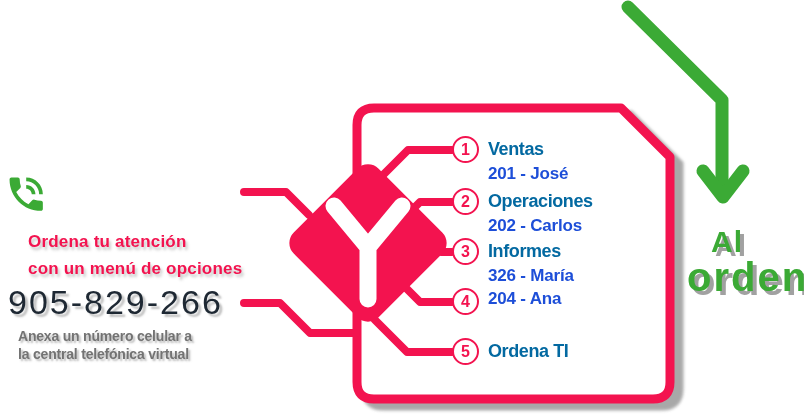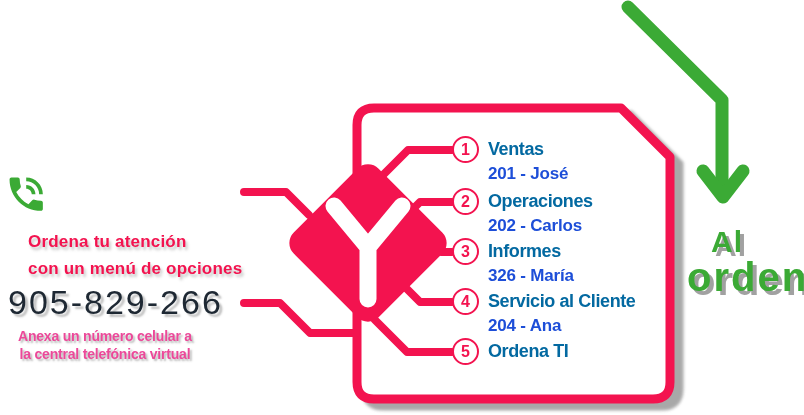--- a/index.html
+++ b/index.html
@@ -12,24 +12,23 @@
   .tagline{
     position:absolute;left:28px;top:228px;color:#F3134F;font-size:17px;font-weight:800;
     line-height:27px;letter-spacing:.2px;white-space:nowrap;
     text-shadow:2px 3px 3px rgba(125,125,125,.45);
   }
   .phone{
     position:absolute;left:8px;top:283px;color:#1E2833;font-size:34px;font-weight:400;
     letter-spacing:2px;white-space:nowrap;text-shadow:3px 3px 2px rgba(120,120,120,.45);
   }
   .note{
-    position:absolute;left:18px;top:327px;color:#ec4899;font-size:14px;font-weight:800;
+    position:absolute;left:18px;top:327px;color:#737373;font-size:14px;font-weight:800;
     line-height:18px;white-space:nowrap;letter-spacing:-.2px;
     text-shadow:2px 2px 2px rgba(120,120,120,.5);
-    text-align:center;
   }
   
   .menu-row{position:absolute;left:452px;display:flex;gap:9px;align-items:flex-start;}
   .num{
     width:27px;height:27px;box-sizing:border-box;border:2.5px solid #F3134F;border-radius:50%;
     color:#F3134F;font-weight:800;font-size:16px;line-height:22px;background:#fff;
     display:flex;align-items:center;justify-content:center;flex:0 0 auto;
   }
   .title{
     font-size:18px;font-weight:800;color:#0369a1;line-height:27px;letter-spacing:-.4px;
@@ -118,21 +117,20 @@
     <span class="num">3</span>
     <div>
       <div class="title">Informes</div>
       <div class="ext">326 - María</div>
     </div>
   </div>
 
   <div class="menu-row" style="top:288px">
     <span class="num">4</span>
     <div>
-      <div class="title">Servicio al Cliente</div>
       <div class="ext">204 - Ana</div>
     </div>
   </div>
 
   <div class="menu-row" style="top:338px">
     <span class="num">5</span>
     <div>
       <div class="title">Ordena TI</div>
       <div class="ext"></div>
     </div>

